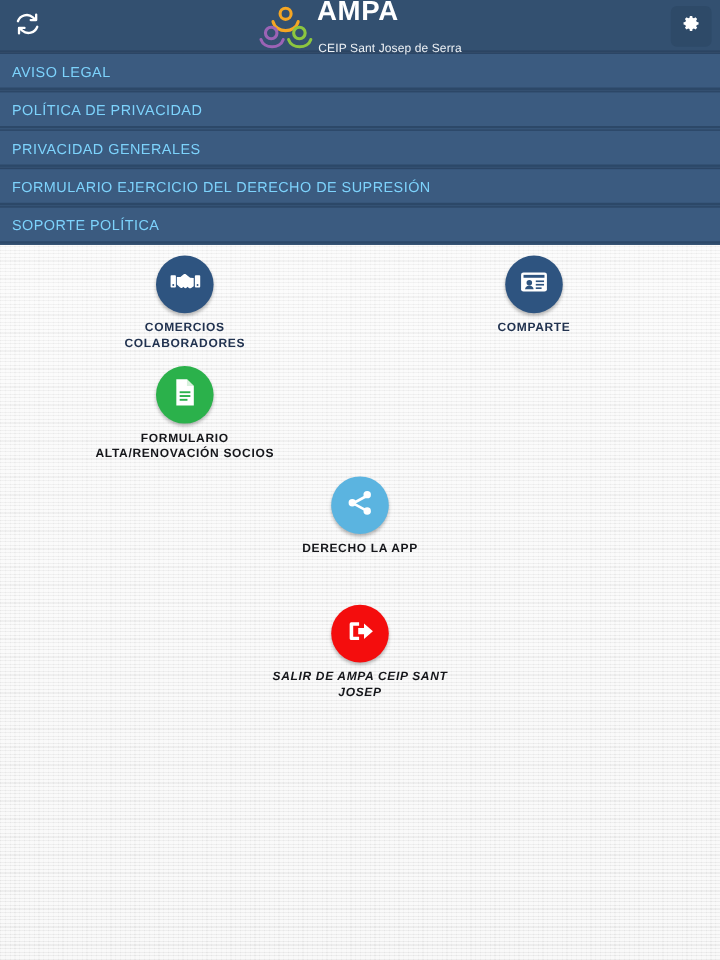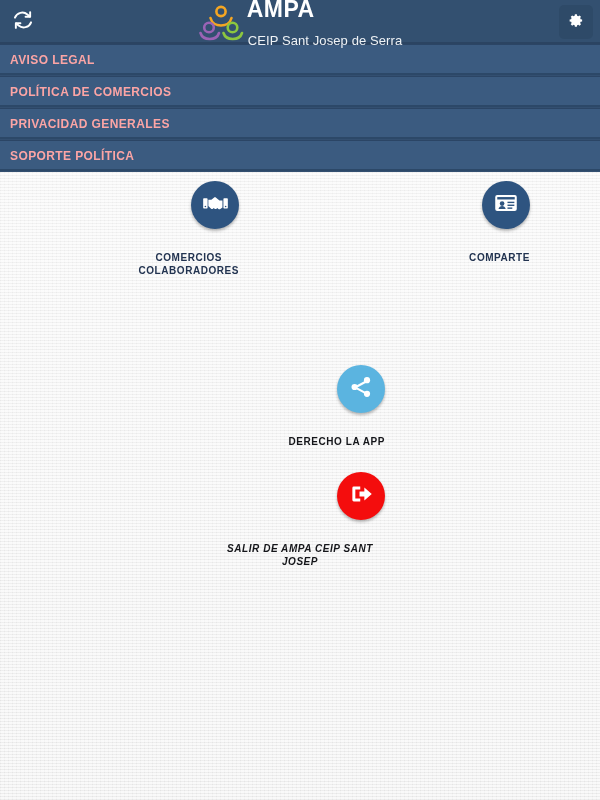--- a/index.html
+++ b/index.html
@@ -91,21 +91,21 @@
   }
   .brand-title {
     color: #ffffff;
     font-size: 23px;
     font-weight: bold;
     letter-spacing: 0.5px;
     line-height: 22px;
   }
   .brand-sub {
     color: #eef2f6;
-    font-size: 13px;
+    font-size: 10px;
     letter-spacing: 0.1px;
     line-height: 13px;
     margin-top: 14px;
     margin-left: 1px;
   }
 
   
   .menu {
     background: #2b4565;
     padding-top: 1px;
@@ -116,38 +116,37 @@
     border-bottom: 1px solid #24395459;
     box-shadow: inset 0 -2px 0 0 #2c4868;
     display: flex;
     align-items: center;
     padding-left: 10px;
     box-sizing: border-box;
     margin-bottom: 1px;
   }
   .menu-item:last-child { margin-bottom: 0; }
   .menu-label {
-    color: #fca5a5;
+    color: #7dd3fc;
     font-size: 12px;
-    font-weight: bold;
+    font-weight: normal;
     letter-spacing: 0.4px;
   }
 
   
   .tiles {
     position: relative;
     height: 598px;
   }
   .tile {
     position: absolute;
     width: 170px;
     display: flex;
     flex-direction: column;
-    align-items: flex-end;
-    gap: 16px;
+    align-items: center;
   }
   .tile-circle {
     width: 48px;
     height: 48px;
     border-radius: 50%;
     display: flex;
     align-items: center;
     justify-content: center;
     box-shadow: 0 2px 3px rgba(0,0,0,0.28);
   }
@@ -219,27 +218,30 @@
     </div>
   </div>
 
   <div class="menu">
 
     <div class="menu-item">
       <span class="menu-label">AVISO LEGAL</span>
     </div>
 
     <div class="menu-item">
-      <span class="menu-label">POLÍTICA DE COMERCIOS</span>
+      <span class="menu-label">POLÍTICA DE PRIVACIDAD</span>
     </div>
 
     <div class="menu-item">
       <span class="menu-label">PRIVACIDAD GENERALES</span>
     </div>
 
+    <div class="menu-item">
+      <span class="menu-label">FORMULARIO EJERCICIO DEL DERECHO DE SUPRESIÓN</span>
+    </div>
 
     <div class="menu-item">
       <span class="menu-label">SOPORTE POLÍTICA</span>
     </div>
   </div>
 
   <div class="tiles">
 
     <div class="tile" style="left:69px; top:9px;">
       <div class="tile-circle c-blue">
@@ -267,20 +269,35 @@
             <path d="M5.9 20.4c0.5-2.1 2-3.3 3.9-3.3s3.4 1.2 3.9 3.3z" fill="#2e5480"></path>
             <rect x="15.6" y="12.6" width="7.4" height="1.5" fill="#2e5480"></rect>
             <rect x="15.6" y="15.7" width="7.4" height="1.5" fill="#2e5480"></rect>
             <rect x="15.6" y="18.8" width="5.2" height="1.5" fill="#2e5480"></rect>
           </svg>
         </span>
       </div>
       <div class="tile-label lbl-dark">COMPARTE</div>
     </div>
 
+    <div class="tile" style="left:69px; top:101px;">
+      <div class="tile-circle c-green">
+        <span>
+          <svg width="24" height="26" viewBox="0 0 24 28" fill="#ffffff">
+            <path d="M4.4 2.2h9.5l6.2 6.1v17.5H4.4z"></path>
+            <path d="M13.9 2.2l6.2 6.1h-6.2z" fill="#d8f0dd"></path>
+            <rect x="7.4" y="13.0" width="9.6" height="1.7" fill="#2bb14b"></rect>
+            <rect x="7.4" y="16.4" width="9.6" height="1.7" fill="#2bb14b"></rect>
+            <rect x="7.4" y="19.8" width="7.0" height="1.7" fill="#2bb14b"></rect>
+          </svg>
+        </span>
+      </div>
+      <div class="tile-label lbl-black">FORMULARIO
+ALTA/RENOVACIÓN SOCIOS</div>
+    </div>
 
     <div class="tile" style="left:215px; top:193px;">
       <div class="tile-circle c-cyan">
         <span>
           <svg width="24" height="24" viewBox="0 0 24 24" fill="#ffffff">
             <circle cx="18" cy="5.2" r="3.1"></circle>
             <circle cx="5.6" cy="12" r="3.1"></circle>
             <circle cx="18" cy="18.8" r="3.1"></circle>
             <path d="M7.4 10.6l9.2-5.0 1.0 1.9 -9.2 5.0z"></path>
             <path d="M8.4 12.4l9.2 5.0 -1.0 1.9 -9.2-5.0z"></path>

